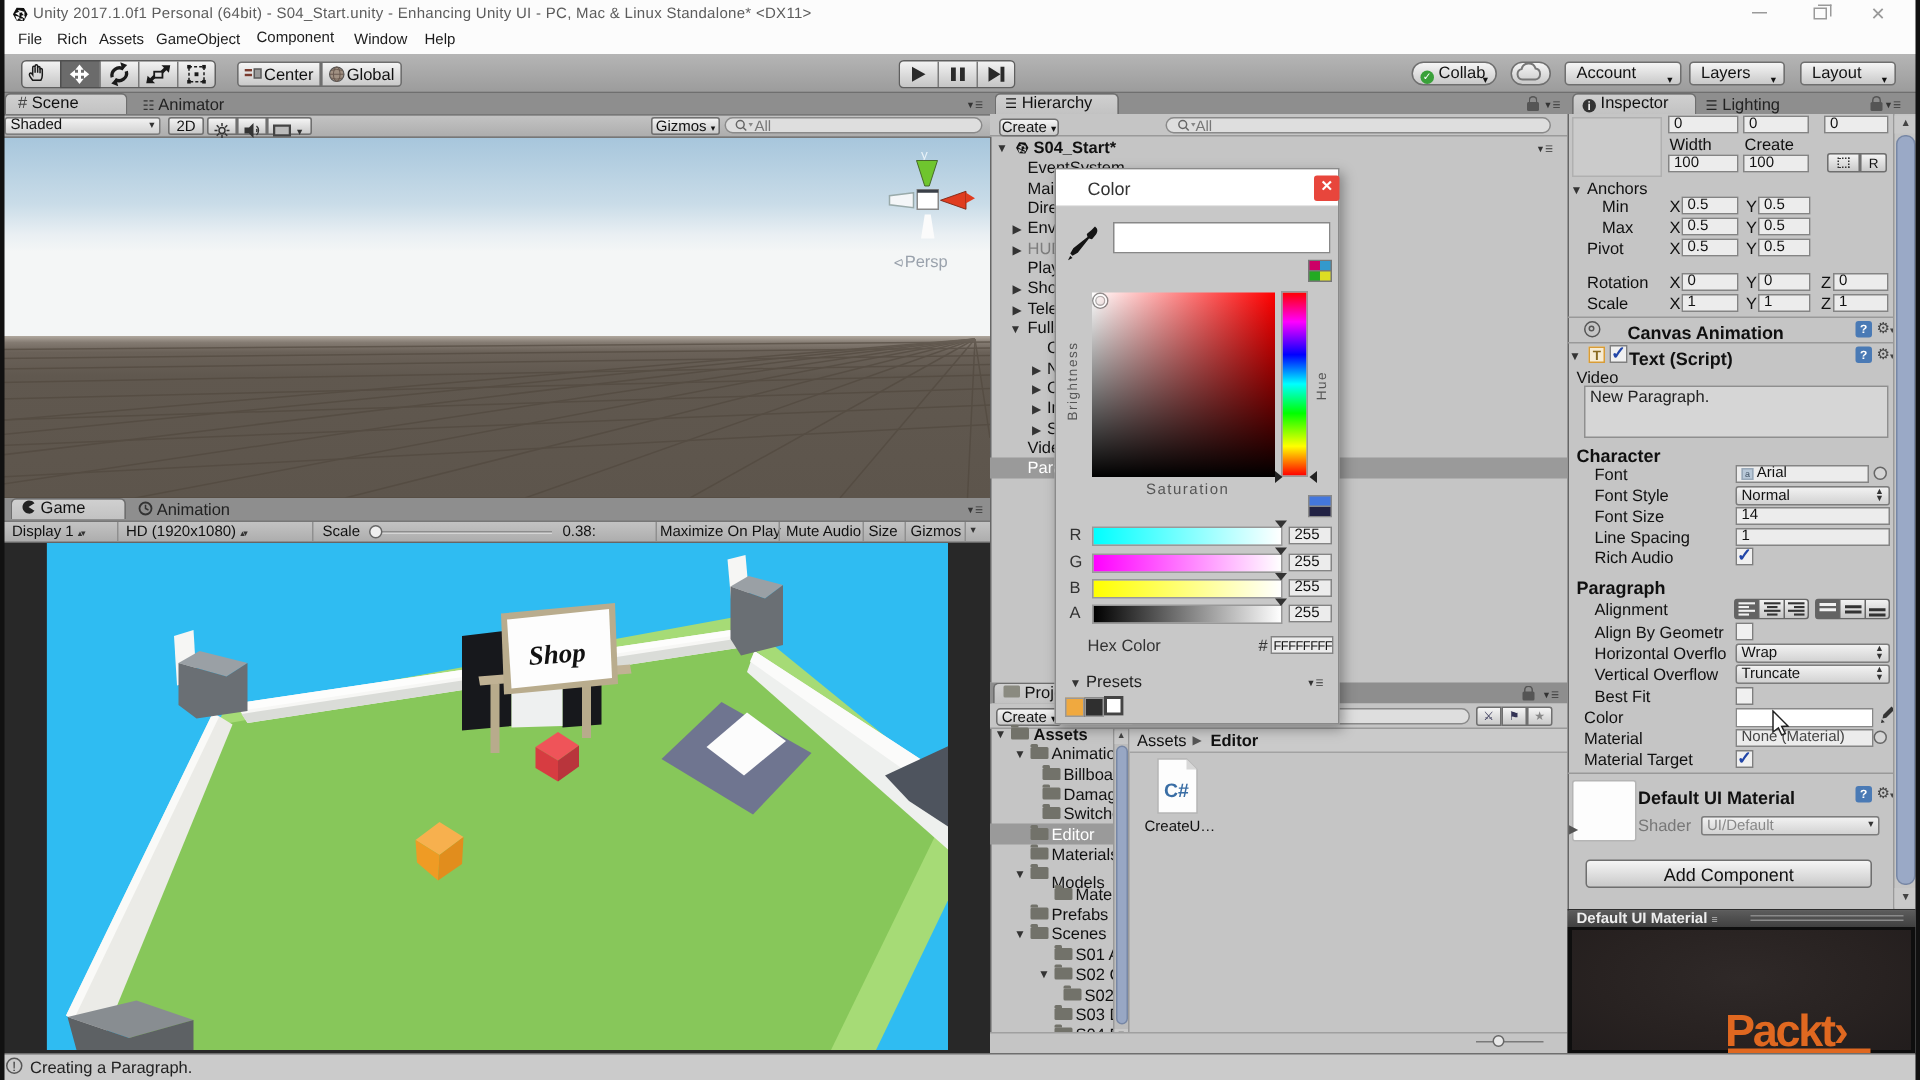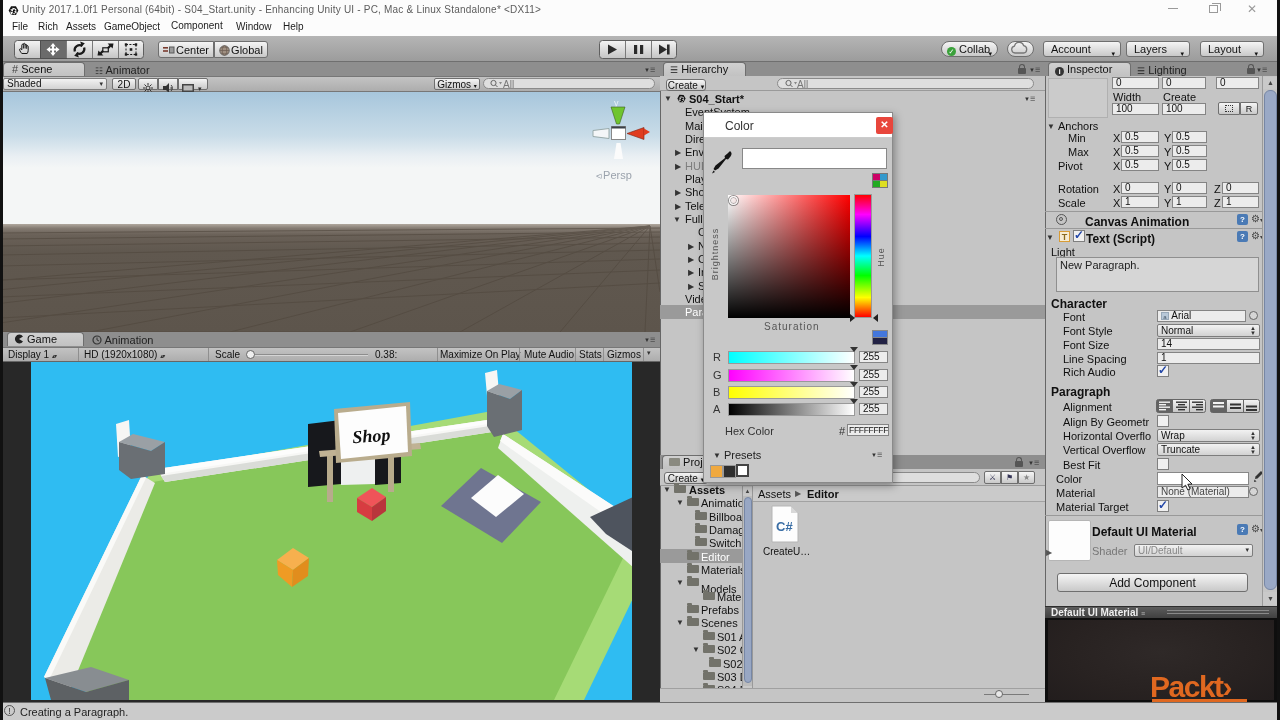--- a/index.html
+++ b/index.html
@@ -231,21 +231,21 @@
 <div class="abs" style="left:208px;top:348px;width:1px;height:13px;background:#8f8f8f"></div>
 <div class="abs t10" style="left:215px;top:349px">Scale</div>
 <div class="abs" style="left:252px;top:354px;width:116px;height:2px;background:#8d8d8d;border-bottom:1px solid #d5d5d5"></div>
 <div class="abs" style="left:246px;top:350px;width:9px;height:9px;background:#efefef;border:1px solid #666;border-radius:5px"></div>
 <div class="abs t10" style="left:375px;top:349px">0.38:</div>
 <div class="abs" style="left:437px;top:348px;width:1px;height:13px;background:#8f8f8f"></div>
 <div class="abs t10" style="left:440px;top:349px">Maximize On Play</div>
 <div class="abs" style="left:519px;top:348px;width:1px;height:13px;background:#8f8f8f"></div>
 <div class="abs t10" style="left:524px;top:349px">Mute Audio</div>
 <div class="abs" style="left:575px;top:348px;width:1px;height:13px;background:#8f8f8f"></div>
-<div class="abs t10" style="left:579px;top:349px">Stats</div>
+<div class="abs t10" style="left:579px;top:349px">Size</div>
 <div class="abs" style="left:603px;top:348px;width:1px;height:13px;background:#8f8f8f"></div>
 <div class="abs t10" style="left:607px;top:349px">Gizmos</div>
 <div class="abs" style="left:643px;top:348px;width:1px;height:13px;background:#8f8f8f"></div>
 <div class="abs" style="left:647px;top:349px;font-size:7px;color:#333">▾</div>
 <div class="abs" style="left:0;top:362px;width:660px;height:340px;background:#282828"></div>
 <div class="abs" style="left:31px;top:362px;width:601px;height:338px;overflow:hidden">
 <svg width="601" height="338" viewBox="0 0 601 338">
 <rect width="601" height="338" fill="#2fbcf2"></rect>
 <polygon points="30,320 118,112 461,49 606,167 604,232 553,338 77,338" fill="#a6db76"></polygon>
 <polygon points="41,316 122,120 458,60 600,173 594,192 523,338 70,338" fill="#87c75a"></polygon>
@@ -460,21 +460,21 @@
 <div class="abs" style="left:1251px;top:213px;font-size:10px;color:#444">⚙<span style="font-size:6px">▾</span></div>
 <div class="abs" style="left:1045px;top:228px;width:217px;height:1px;background:#999"></div>
 <div class="abs" style="left:1046px;top:233px;font-size:8px;color:#333">▼</div>
 <div class="abs" style="left:1059px;top:231px;width:11px;height:11px;background:#f7ecd3;border:1px solid #d89c36;color:#8a6a20;font-size:9px;font-weight:bold;text-align:center;line-height:10px">T</div>
 <div class="cb" style="left:1073px;top:230px">
     <span class="ck">✓</span>
   </div>
 <div class="blbl" style="left:1086px;top:232px;font-size:12px">Text (Script)</div>
 <div class="abs" style="left:1237px;top:231px;width:11px;height:11px;background:#4a7ab5;border-radius:2px;color:#fff;font-size:8px;text-align:center;line-height:11px;font-weight:bold">?</div>
 <div class="abs" style="left:1251px;top:230px;font-size:10px;color:#444">⚙<span style="font-size:6px">▾</span></div>
-<div class="irow" style="left:1051px;top:246px">Light</div>
+<div class="irow" style="left:1051px;top:246px">Video</div>
 <div class="abs" style="left:1056px;top:257px;width:203px;height:35px;background:#d6d6d6;border:1px solid #8f8f8f"></div>
 <div class="abs" style="left:1060px;top:259px;font-size:11px;color:#222">New Paragraph.</div>
 <div class="blbl" style="left:1051px;top:297px;font-size:12px">Character</div>
 <div class="irow" style="left:1063px;top:311px">Font</div>
 <div class="fld" style="left:1157px;top:310px;width:89px"><span style="display:inline-block;width:8px;height:8px;background:#b8c8d8;border:1px solid #98a8b8;font-size:6px;color:#456;text-align:center;line-height:8px;vertical-align:0px">a</span> Arial</div>
 <div class="abs" style="left:1249px;top:311px;width:9px;height:9px;border:1px solid #666;border-radius:5px;background:#d5d5d5"></div>
 <div class="irow" style="left:1063px;top:325px">Font Style</div>
 <div class="dd" style="left:1157px;top:324px;width:103px">Normal<span class="ddar">▲<br>▼</span></div>
 <div class="irow" style="left:1063px;top:339px">Font Size</div>
 <div class="fld" style="left:1157px;top:338px;width:103px">14</div>

